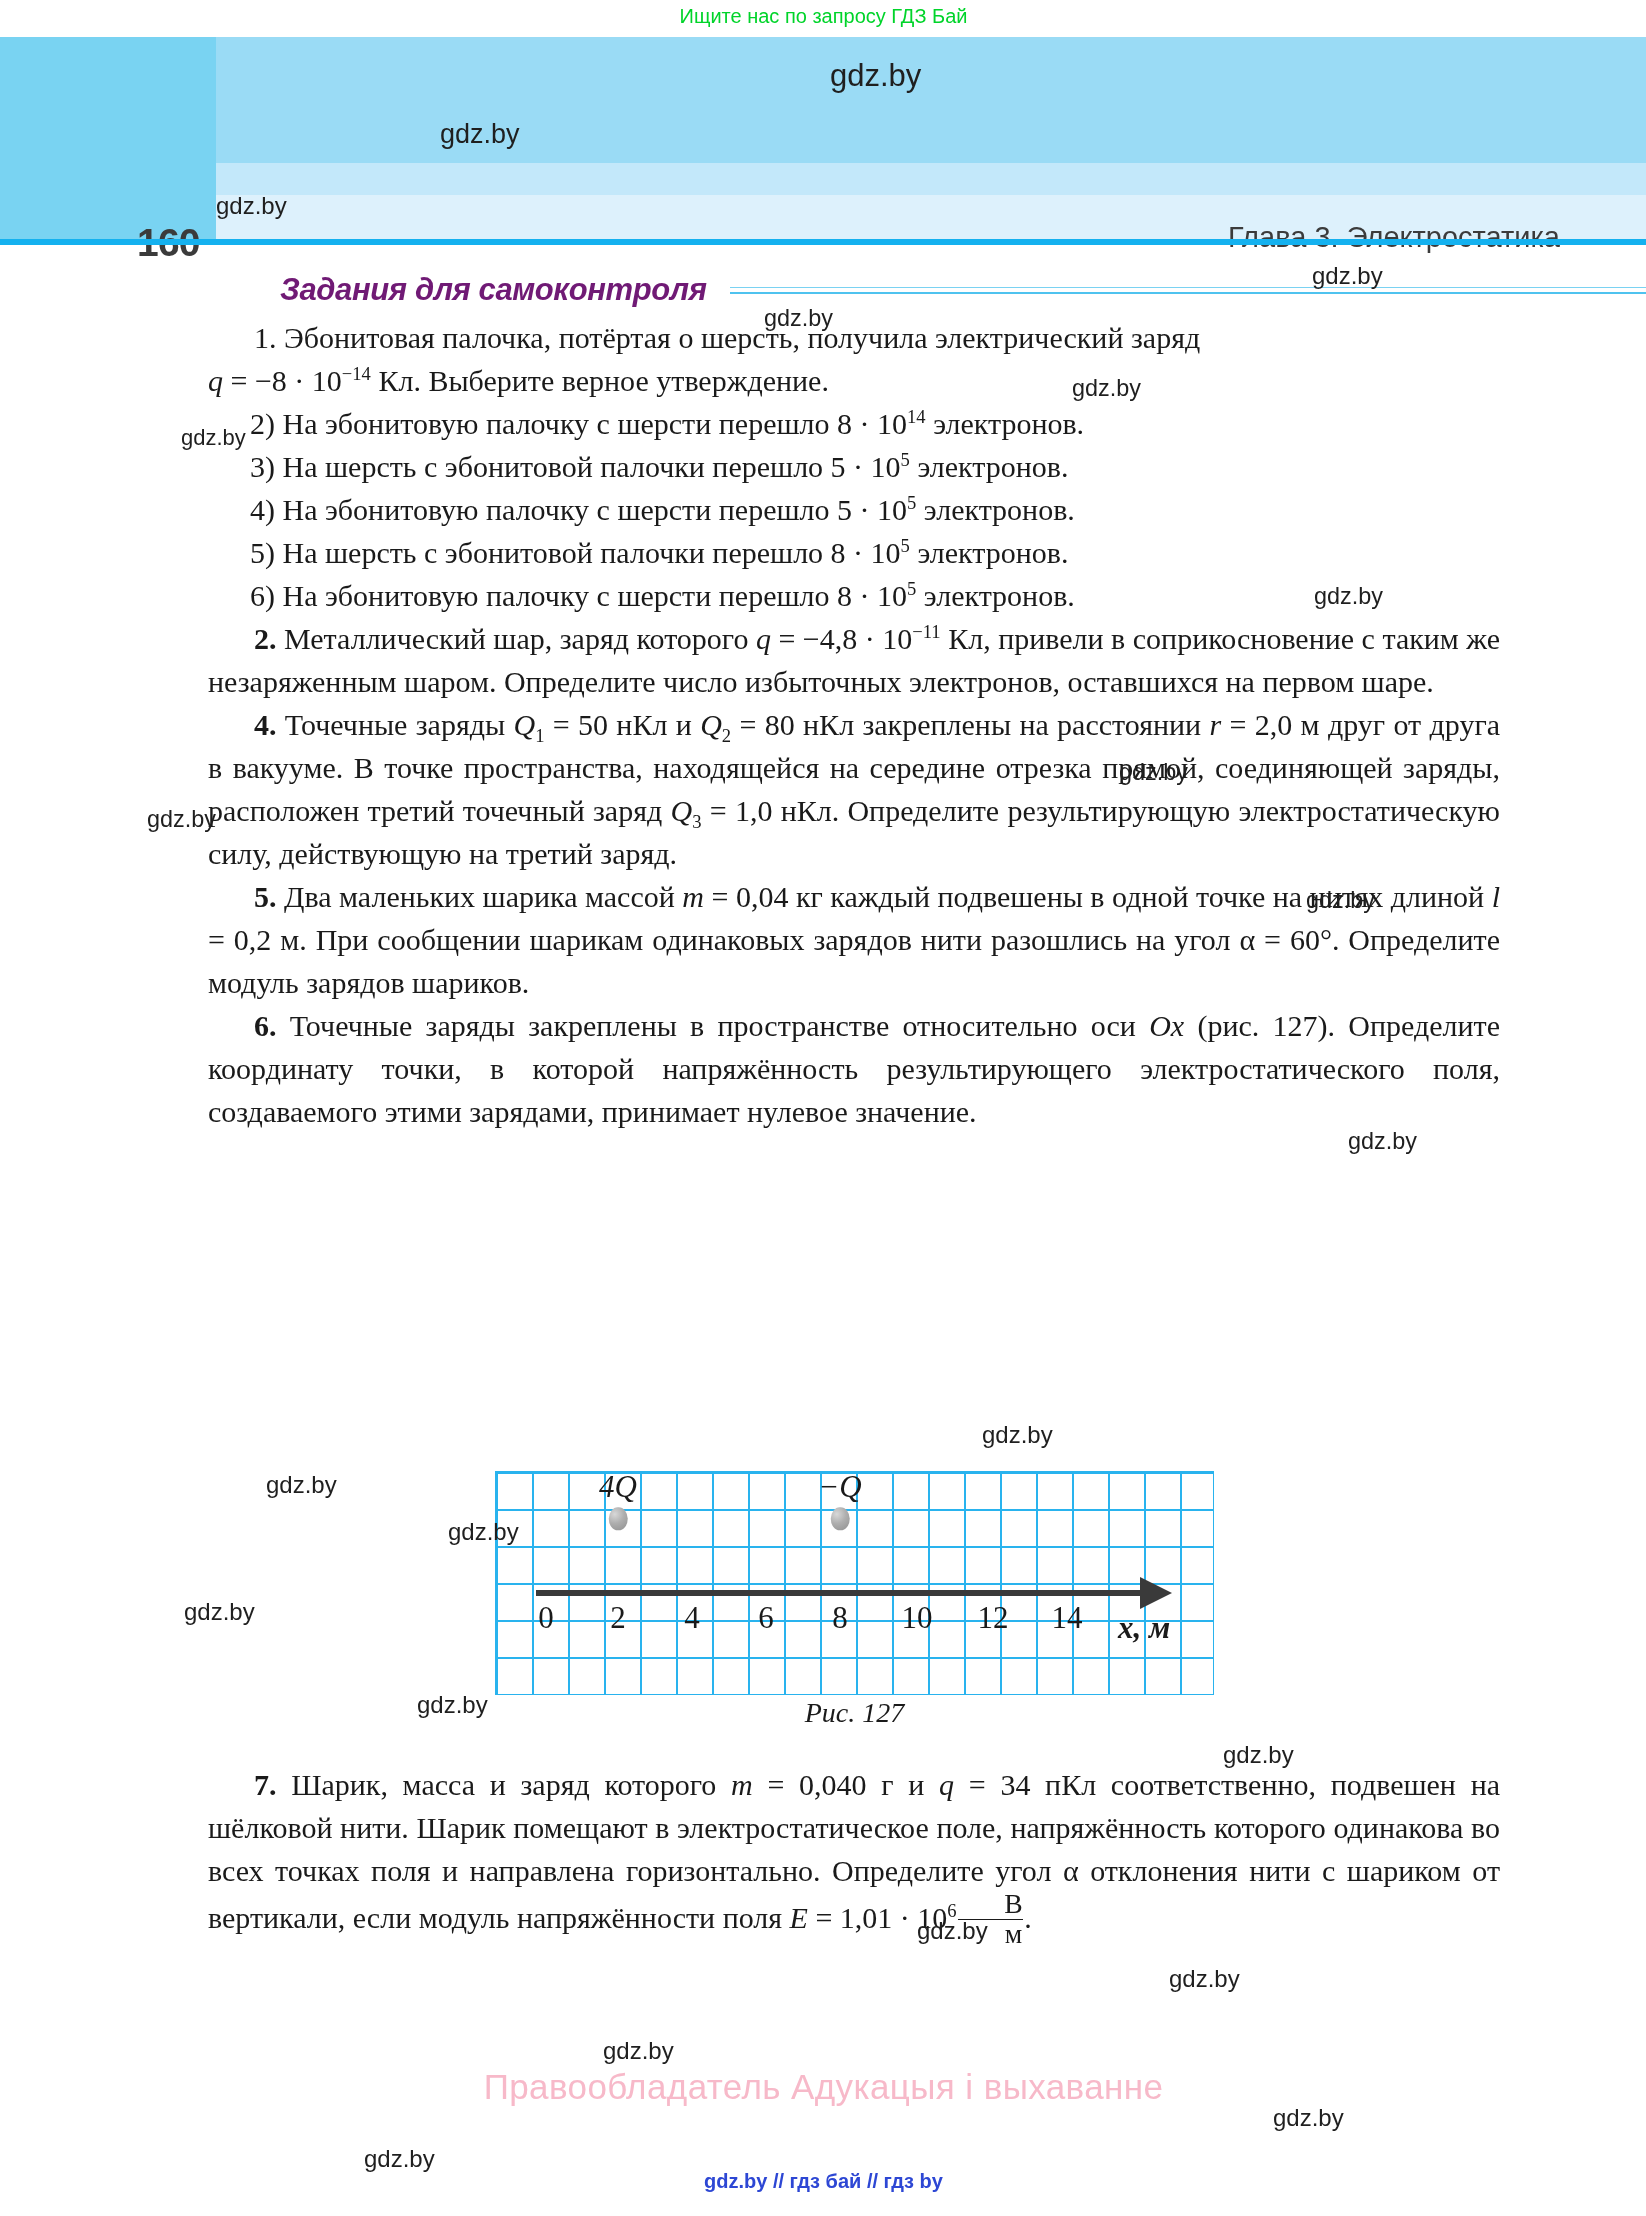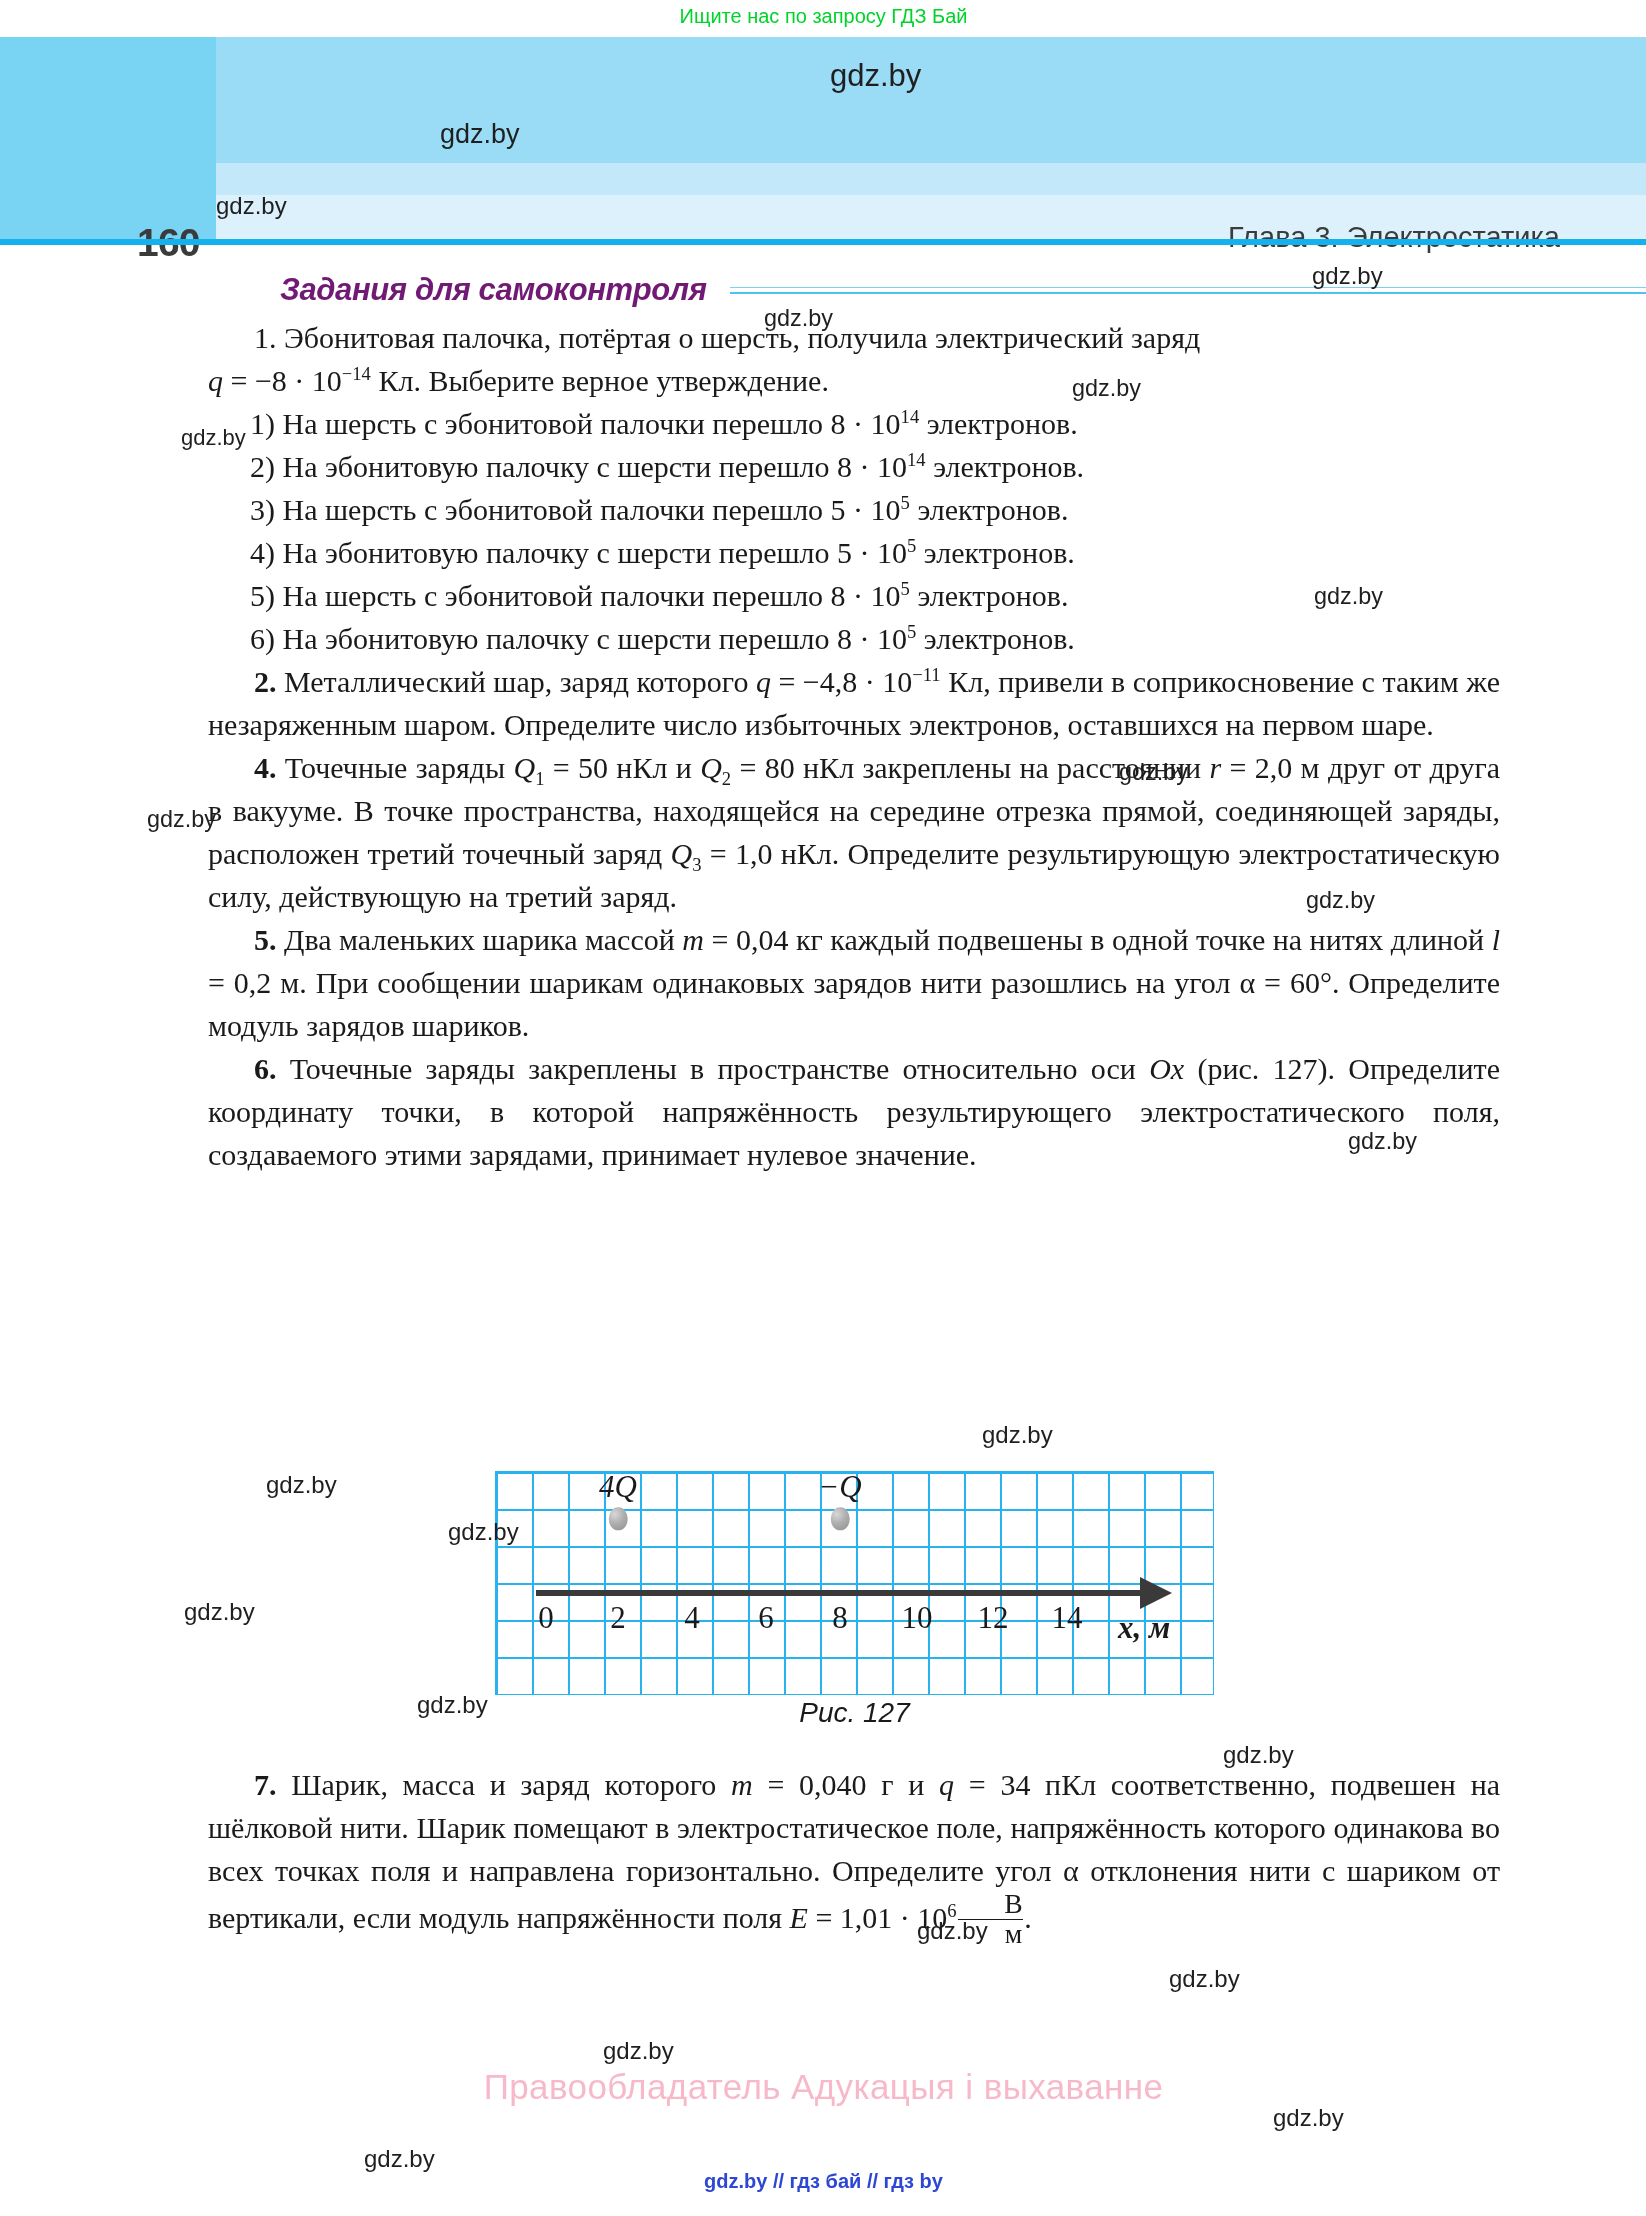--- a/index.html
+++ b/index.html
@@ -205,21 +205,21 @@
     font-style: italic;
     font-size: 31px;
     color: #1a1a1a;
     transform: translateX(-50%);
   }
   .fig-caption {
     position: absolute;
     left: 495px; top: 1697px;
     width: 719px;
     text-align: center;
-    font-family: Liberation Sans, sans-serif;
+    font-family: Liberation Serif, serif;
     font-style: italic;
     font-size: 28px;
     color: #1a1a1a;
   }
 
   
   .copyright {
     position: absolute;
     left: 0; top: 2067px;
     width: 1647px;
@@ -274,24 +274,20 @@
 
 <div class="body-text">
 
   <p class="para indent">
     <span>1. Эбонитовая палочка, потёртая о шерсть, получила электрический заряд</span>
   </p>
   <p class="para">
     <i class="it">q</i><span> = −8 · 10</span><sup class="sp">−14</sup><span> Кл. Выберите верное утверждение.</span>
   </p>
 
-  <p class="opt">
-    <span>1)</span>
-    <span>На шерсть с эбонитовой палочки перешло 8 · 10</span><sup class="sp">14</sup><span> электронов.</span>
-  </p>
   <p class="opt">
     <span>2)</span>
     <span>На эбонитовую палочку с шерсти перешло 8 · 10</span><sup class="sp">14</sup><span> электронов.</span>
   </p>
   <p class="opt">
     <span>3)</span>
     <span>На шерсть с эбонитовой палочки перешло 5 · 10</span><sup class="sp">5</sup><span> электронов.</span>
   </p>
   <p class="opt">
     <span>4)</span>

